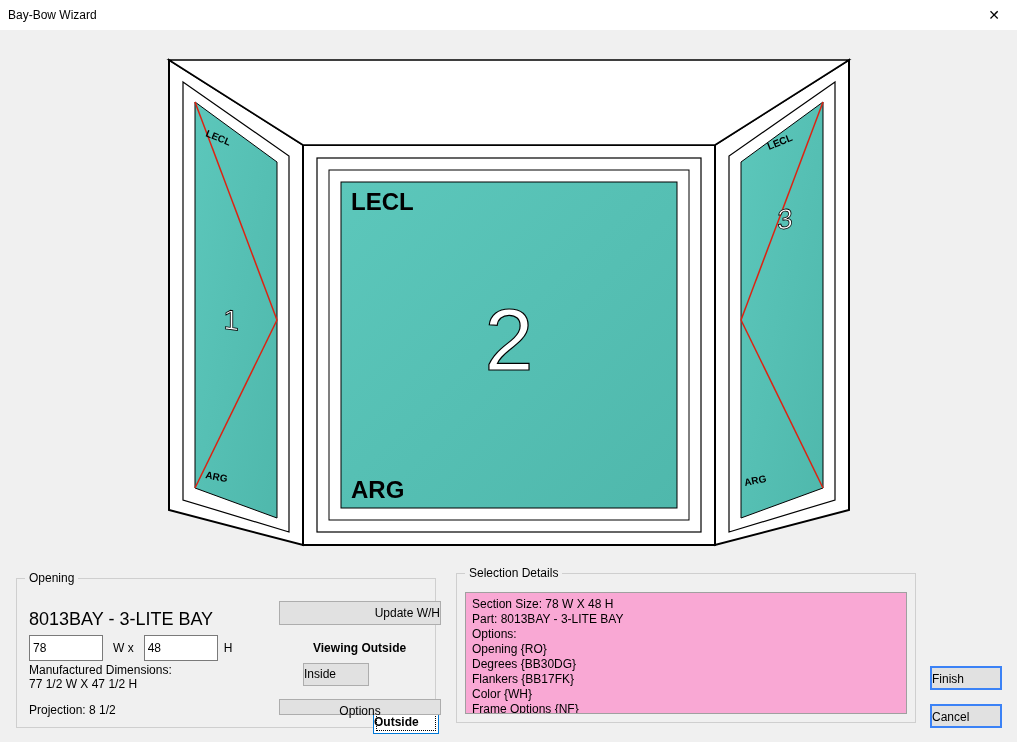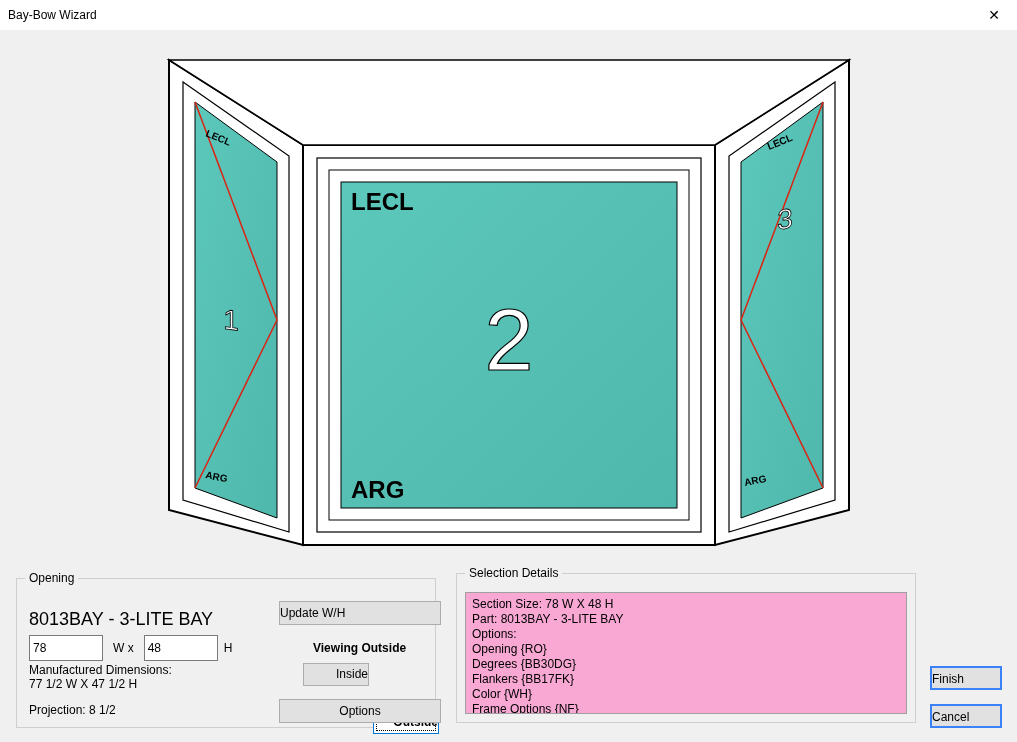--- a/index.html
+++ b/index.html
@@ -57,52 +57,52 @@
     font-size: 12px;
   }
 
   .opening-group { left: 16px; top: 578px; width: 420px; height: 150px; }
   .details-group { left: 456px; top: 573px; width: 460px; height: 150px; }
 
   .opening-label { position: absolute; left: 12px; top: 30px; font-size: 18px; }
 
   .update-btn {
     position: absolute; left: 262px; top: 22px; width: 162px; height: 24px;
-    background: #e1e1e1; border: 1px solid #adadad; font-size: 12px; text-align: left;
+    background: #e1e1e1; border: 1px solid #adadad; font-size: 12px; text-align: right;
     line-height: 22px; cursor: pointer;
   }
 
   .num-input {
     width: 74px; height: 26px; border: 1px solid #7a7a7a; background: #fff;
     font-size: 12px; padding: 0 3px;
   }
 
   .wh-row { position: absolute; left: 12px; top: 56px; display: flex; align-items: center; gap: 6px; }
   .wh-row .x-label { margin: 0 4px; }
 
   .mfg-dim-label { position: absolute; left: 12px; top: 84px; font-size: 12px; line-height: 14px; }
   .proj-label   { position: absolute; left: 12px; top: 124px; font-size: 12px; }
 
   .viewing-label {
     position: absolute; left: 296px; top: 62px; font-size: 12px; font-weight: bold;
   }
   .view-toggle { position: absolute; left: 286px; top: 84px; display: flex; }
   .view-toggle .seg {
     border: 1px solid #adadad; background: #e1e1e1; width: 66px; height: 23px;
-    text-align: right; line-height: 21px; font-size: 12px; cursor: pointer;
+    text-align: left; line-height: 21px; font-size: 12px; cursor: pointer;
   }
   .view-toggle .seg + .seg { margin-left: 4px; }
   .view-toggle .seg.active {
     font-weight: bold; background: #fff;
     border: 1px solid #0078d7;
     outline: 1px dotted #000; outline-offset: -4px; margin-top: 48px;
   }
 
   .options-btn {
-    position: absolute; left: 262px; top: 120px; width: 162px; height: 24px;
+    position: absolute; left: 262px; top: 120px; width: 162px; height: 16px;
     background: #e1e1e1; border: 1px solid #adadad; font-size: 12px; text-align: center;
     line-height: 22px; cursor: pointer;
   }
 
   .details-box {
     position: absolute; left: 8px; top: 18px; right: 8px; bottom: 8px;
     border: 1px solid #a0a0a0; background: #f9a8d4;
     padding: 4px 16px 4px 6px; font-size: 12px; line-height: 15px;
     overflow-y: scroll;
   }

